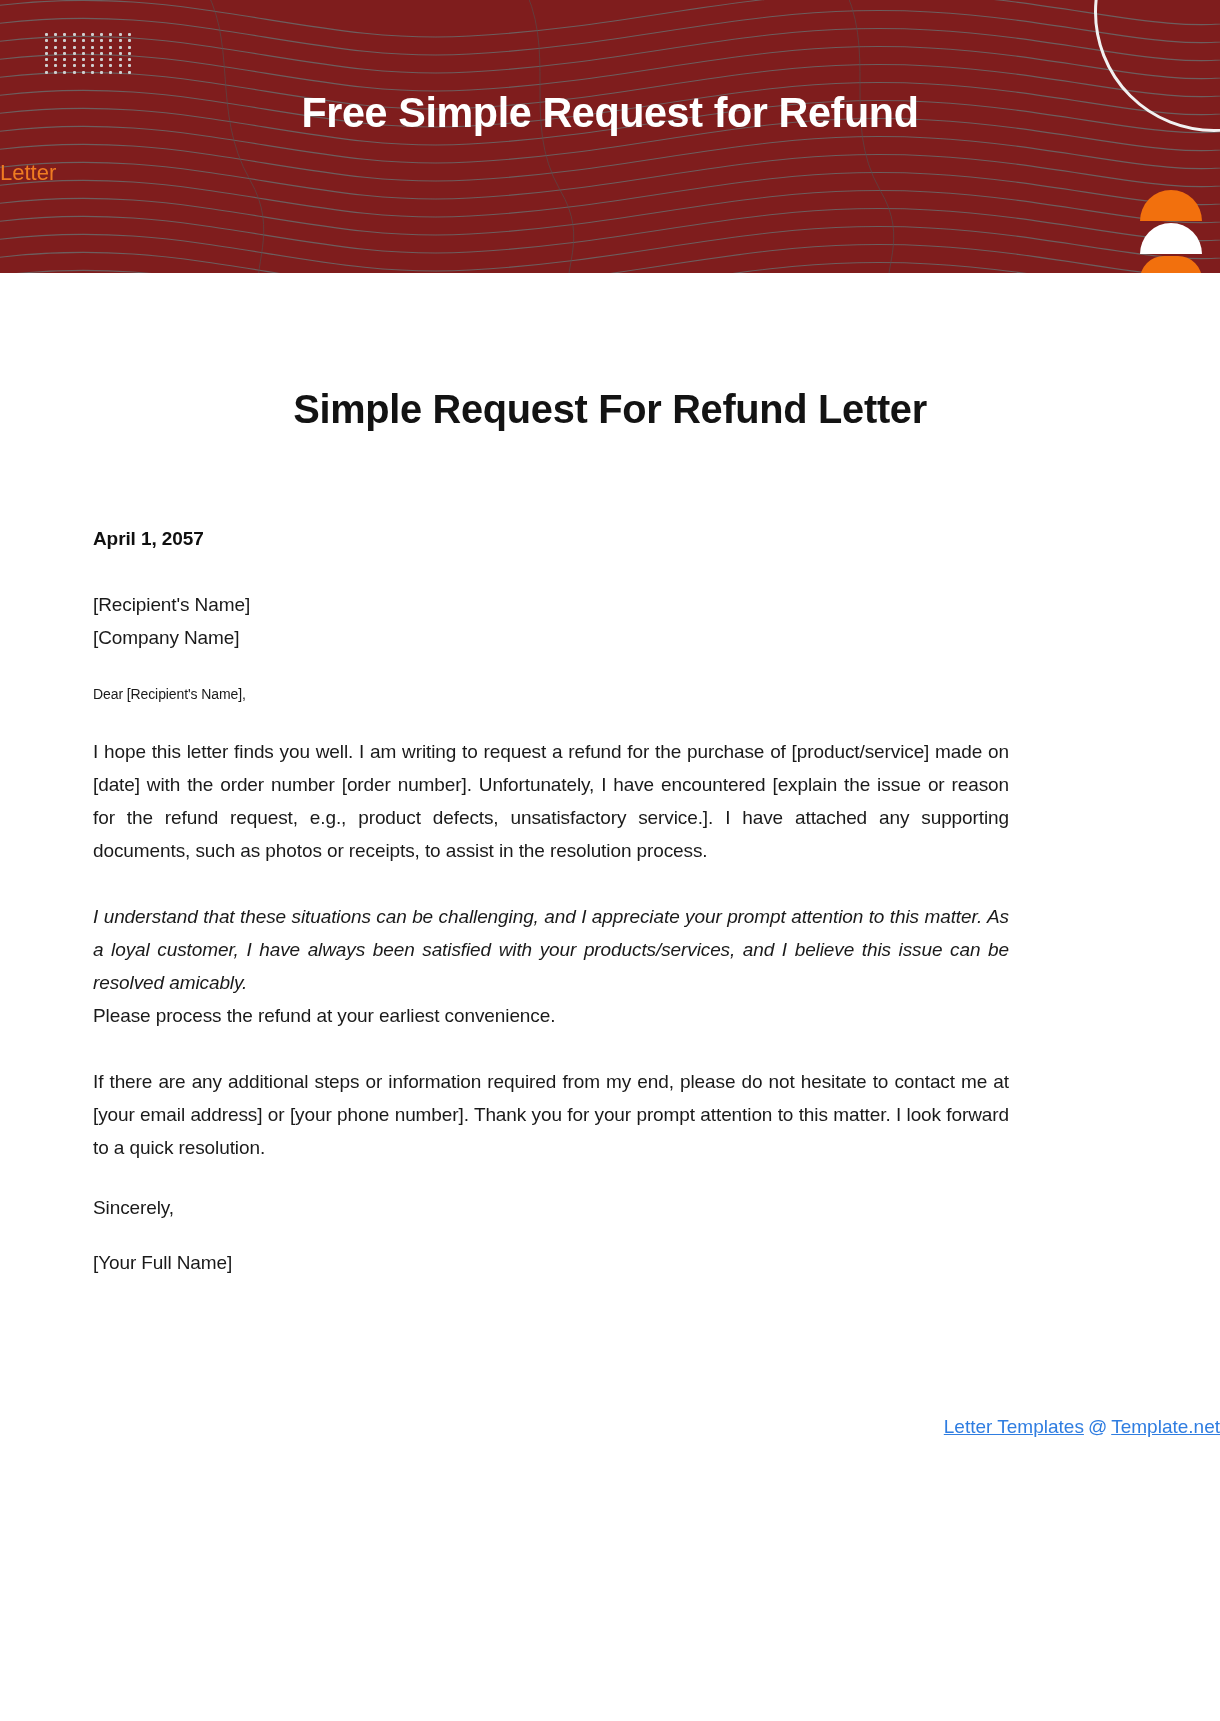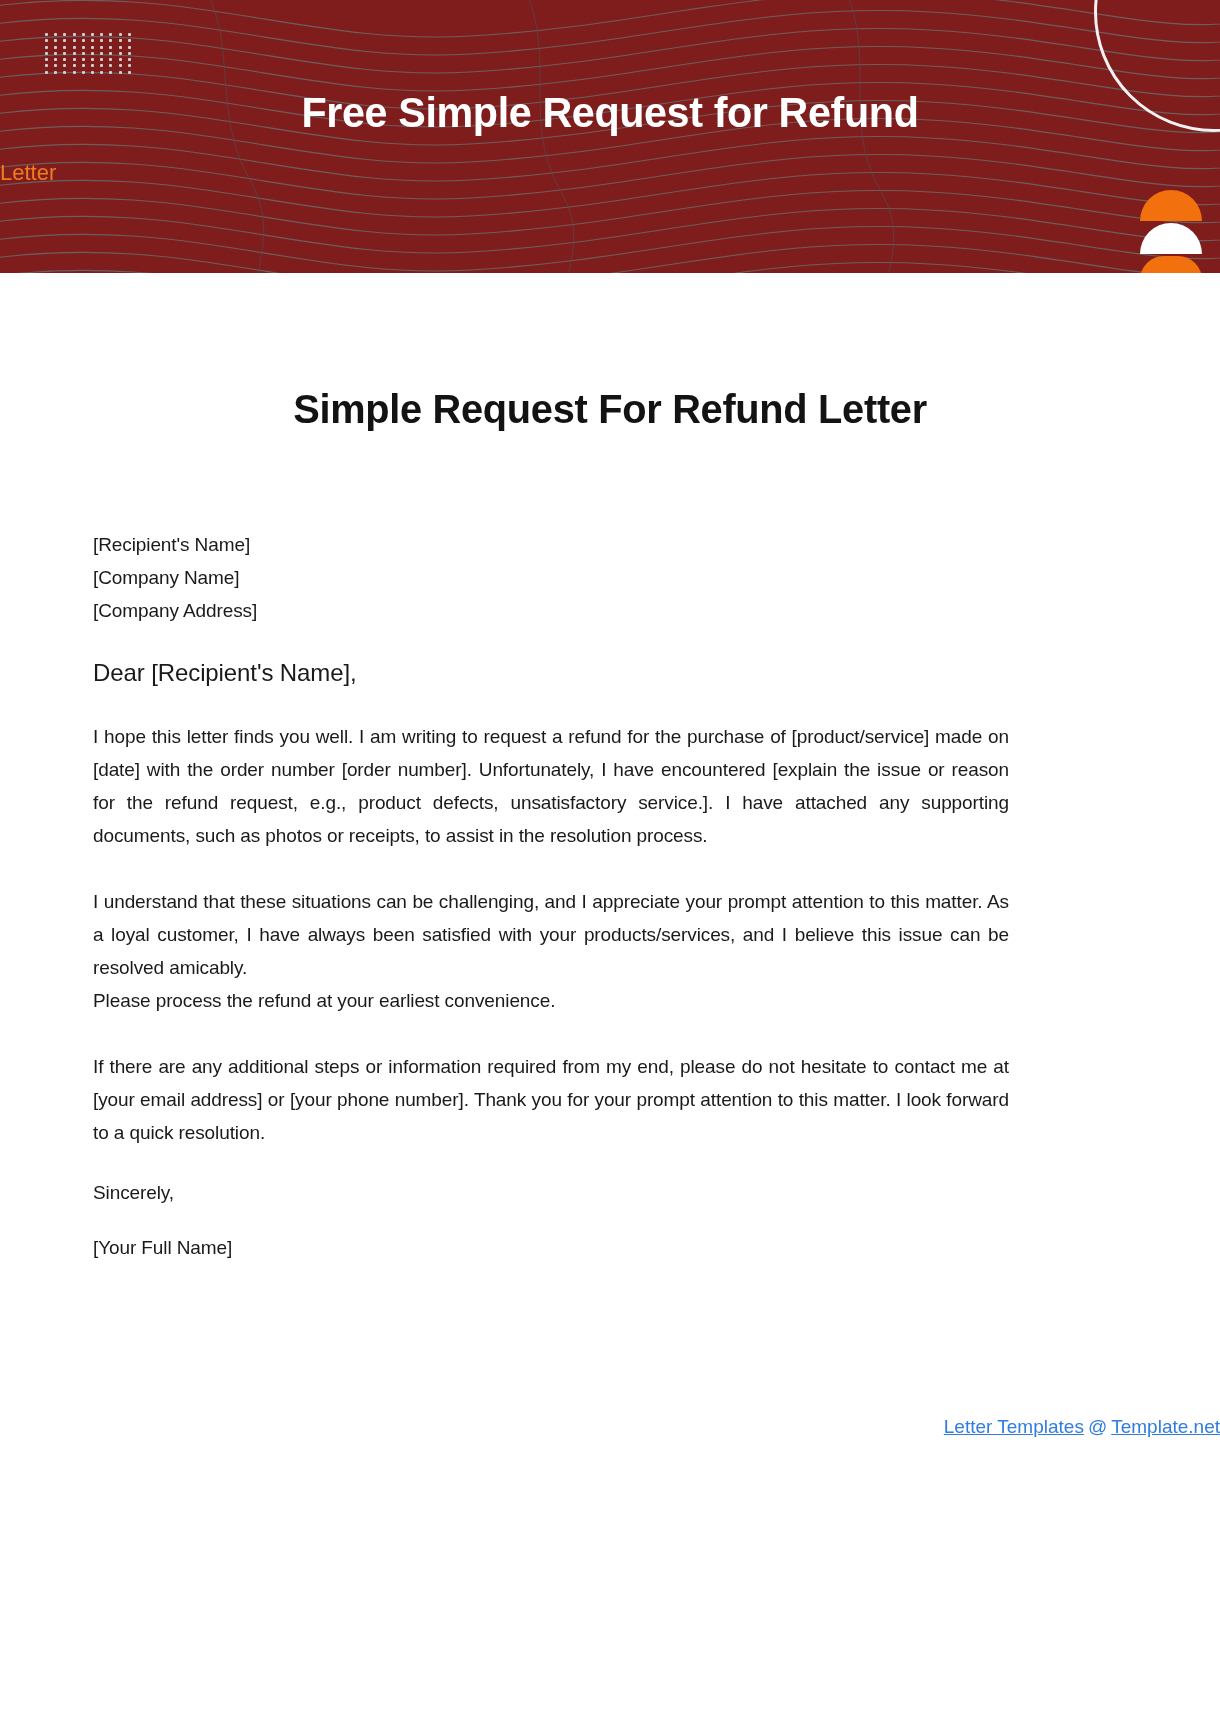--- a/index.html
+++ b/index.html
@@ -135,39 +135,39 @@
   .addr-line {
     font-size: 19px;
     font-weight: 400;
     color: #1a1a1a;
     line-height: 33px;
     letter-spacing: -0.1px;
     font-family: "Liberation Sans Narrow", "Liberation Sans", sans-serif;
   }
   .addr-block { margin-bottom: 32px; }
   .salutation {
-    font-size: 24px;
+    font-size: 14px;
     font-weight: 400;
     color: #1a1a1a;
     letter-spacing: -0.1px;
     margin-bottom: 33px;
     font-family: "Liberation Sans Narrow", "Liberation Sans", sans-serif;
   }
   .body-par {
     font-size: 19px;
     font-weight: 400;
     color: #1a1a1a;
     line-height: 33px;
     letter-spacing: -0.1px;
     text-align: justify;
     text-justify: inter-word;
     margin: 0 0 33px 0;
     font-family: "Liberation Sans Narrow", "Liberation Sans", sans-serif;
   }
-  .body-par.tight { margin-bottom: 0; }
+  .body-par.tight { margin-bottom: 0; font-style: italic; }
   .body-line {
     font-size: 19px;
     font-weight: 400;
     color: #1a1a1a;
     line-height: 33px;
     letter-spacing: -0.1px;
     margin: 0 0 33px 0;
     font-family: "Liberation Sans Narrow", "Liberation Sans", sans-serif;
   }
   .closing {
@@ -322,25 +322,25 @@
     <div class="logo-dome d1"></div>
     <div class="logo-dome d2"></div>
     <div class="logo-dome d3"></div>
   </div>
 </div>
 
 <div class="doc-title">Simple Request For Refund Letter</div>
 
 <div class="sheet">
 
+  <div class="letter-date">April 1, 2057</div>
 
   <div class="addr-block">
     <div class="addr-line">[Recipient's Name]</div>
     <div class="addr-line">[Company Name]</div>
-    <div class="addr-line">[Company Address]</div>
   </div>
 
   <div class="salutation">Dear [Recipient's Name],</div>
 
   <p class="body-par">I hope this letter finds you well. I am writing to request a refund for the purchase of [product/service] made on [date] with the order number [order number]. Unfortunately, I have encountered [explain the issue or reason for the refund request, e.g., product defects, unsatisfactory service.]. I have attached any supporting documents, such as photos or receipts, to assist in the resolution process.</p>
 
   <p class="body-par tight">I understand that these situations can be challenging, and I appreciate your prompt attention to this matter. As a loyal customer, I have always been satisfied with your products/services, and I believe this issue can be resolved amicably.</p>
   <p class="body-line">Please process the refund at your earliest convenience.</p>
 
   <p class="body-par">If there are any additional steps or information required from my end, please do not hesitate to contact me at [your email address] or [your phone number]. Thank you for your prompt attention to this matter. I look forward to a quick resolution.</p>

